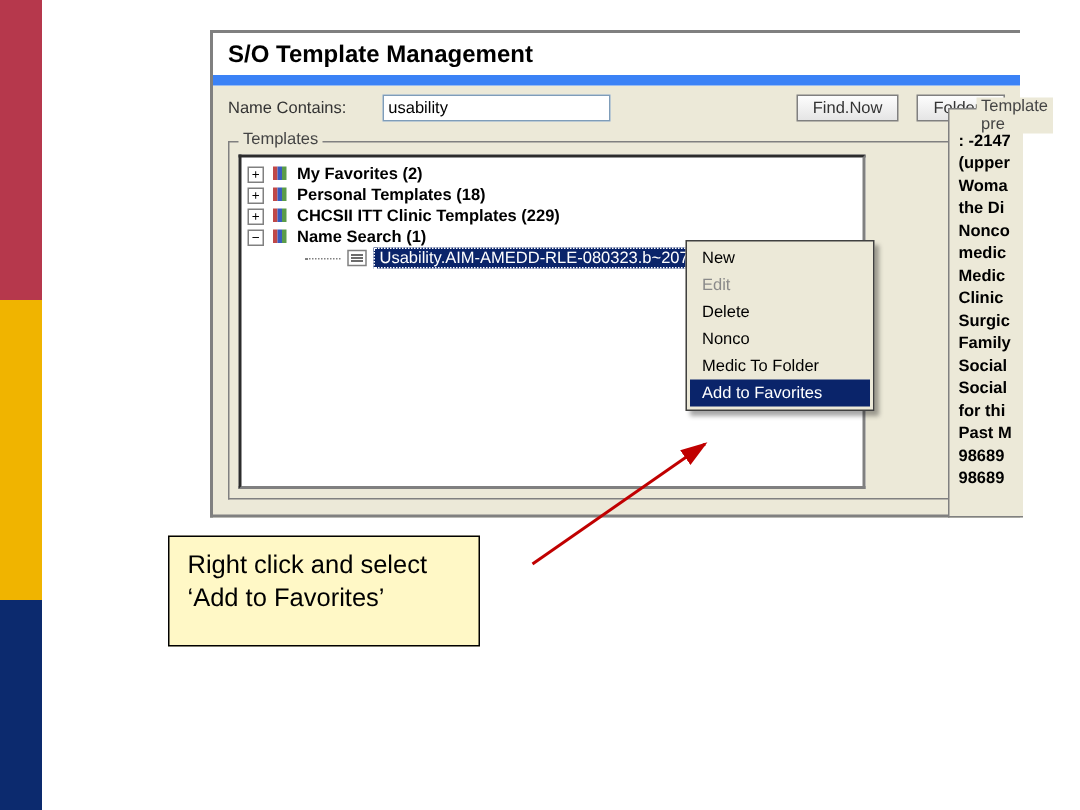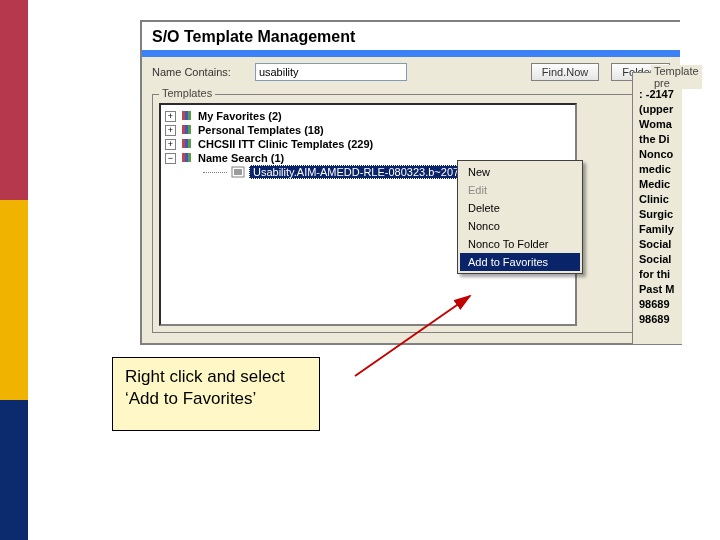--- a/index.html
+++ b/index.html
@@ -310,21 +310,21 @@
     <div>98689</div>
     <div>98689</div>
   </div>
 </div>
 
 <div class="context-menu">
   <div class="menu-item">New</div>
   <div class="menu-item disabled">Edit</div>
   <div class="menu-item">Delete</div>
   <div class="menu-item">Nonco</div>
-  <div class="menu-item">Nonco To Folder</div>
+  <div class="menu-item">Medic To Folder</div>
   <div class="menu-item selected">Add to Favorites</div>
 </div>
 
 <svg class="arrow-svg" viewBox="0 0 150 90">
   <defs>
     <marker id="ah" markerWidth="10" markerHeight="10" refX="8" refY="3" orient="auto">
       <path d="M0,0 L0,6 L9,3 z" fill="#c00000"></path>
     </marker>
   </defs>
   <line x1="5" y1="85" x2="120" y2="5" stroke="#c00000" stroke-width="2" marker-end="url(#ah)"></line>

